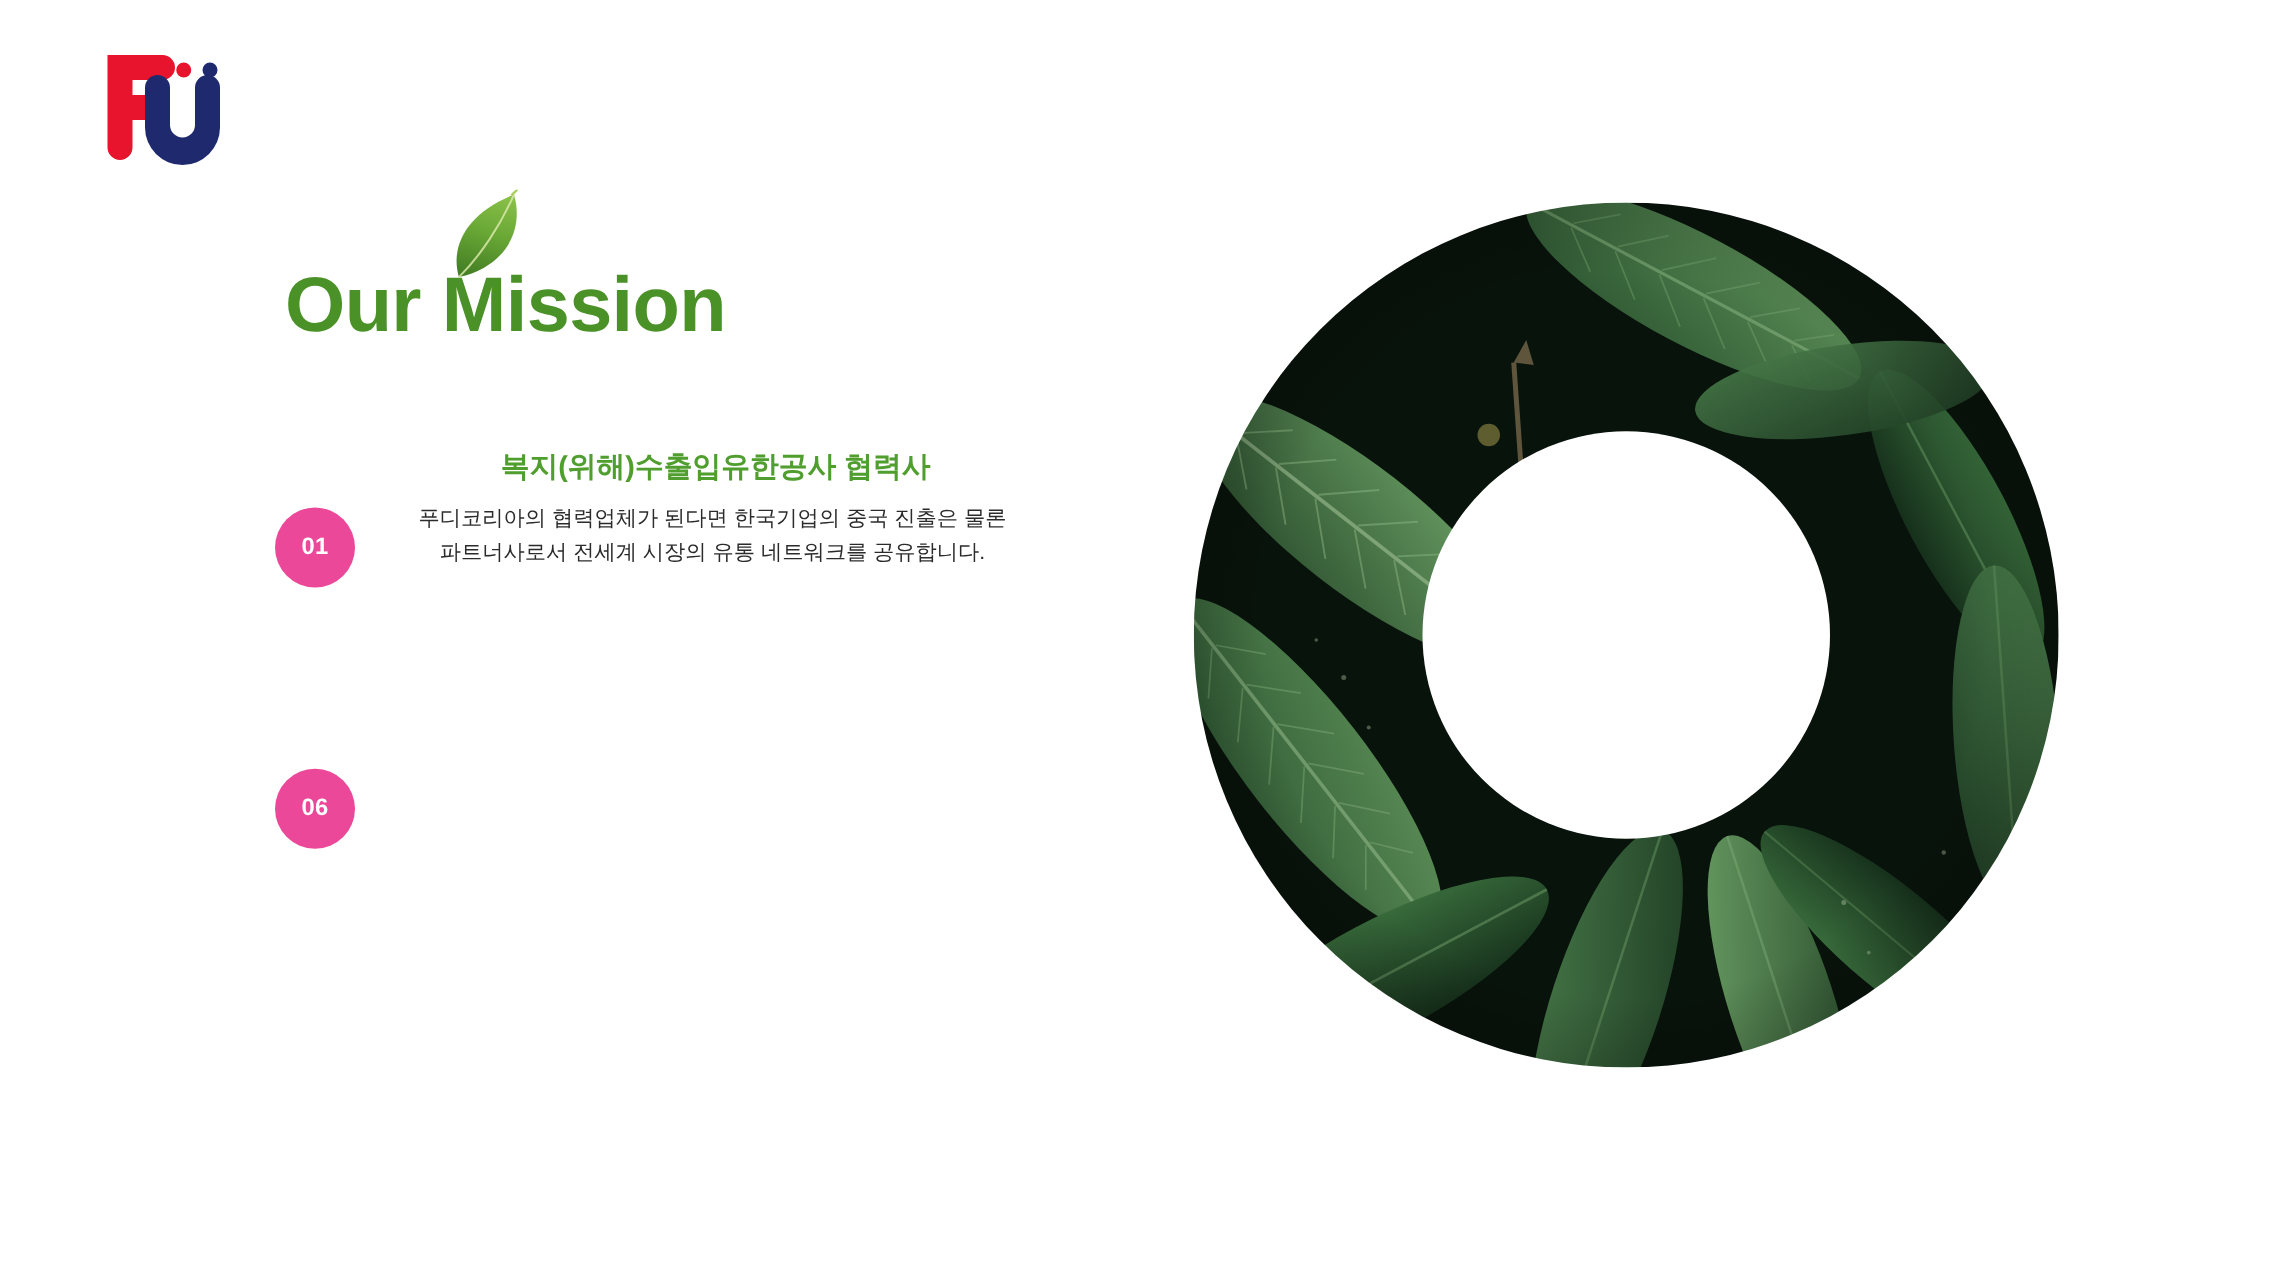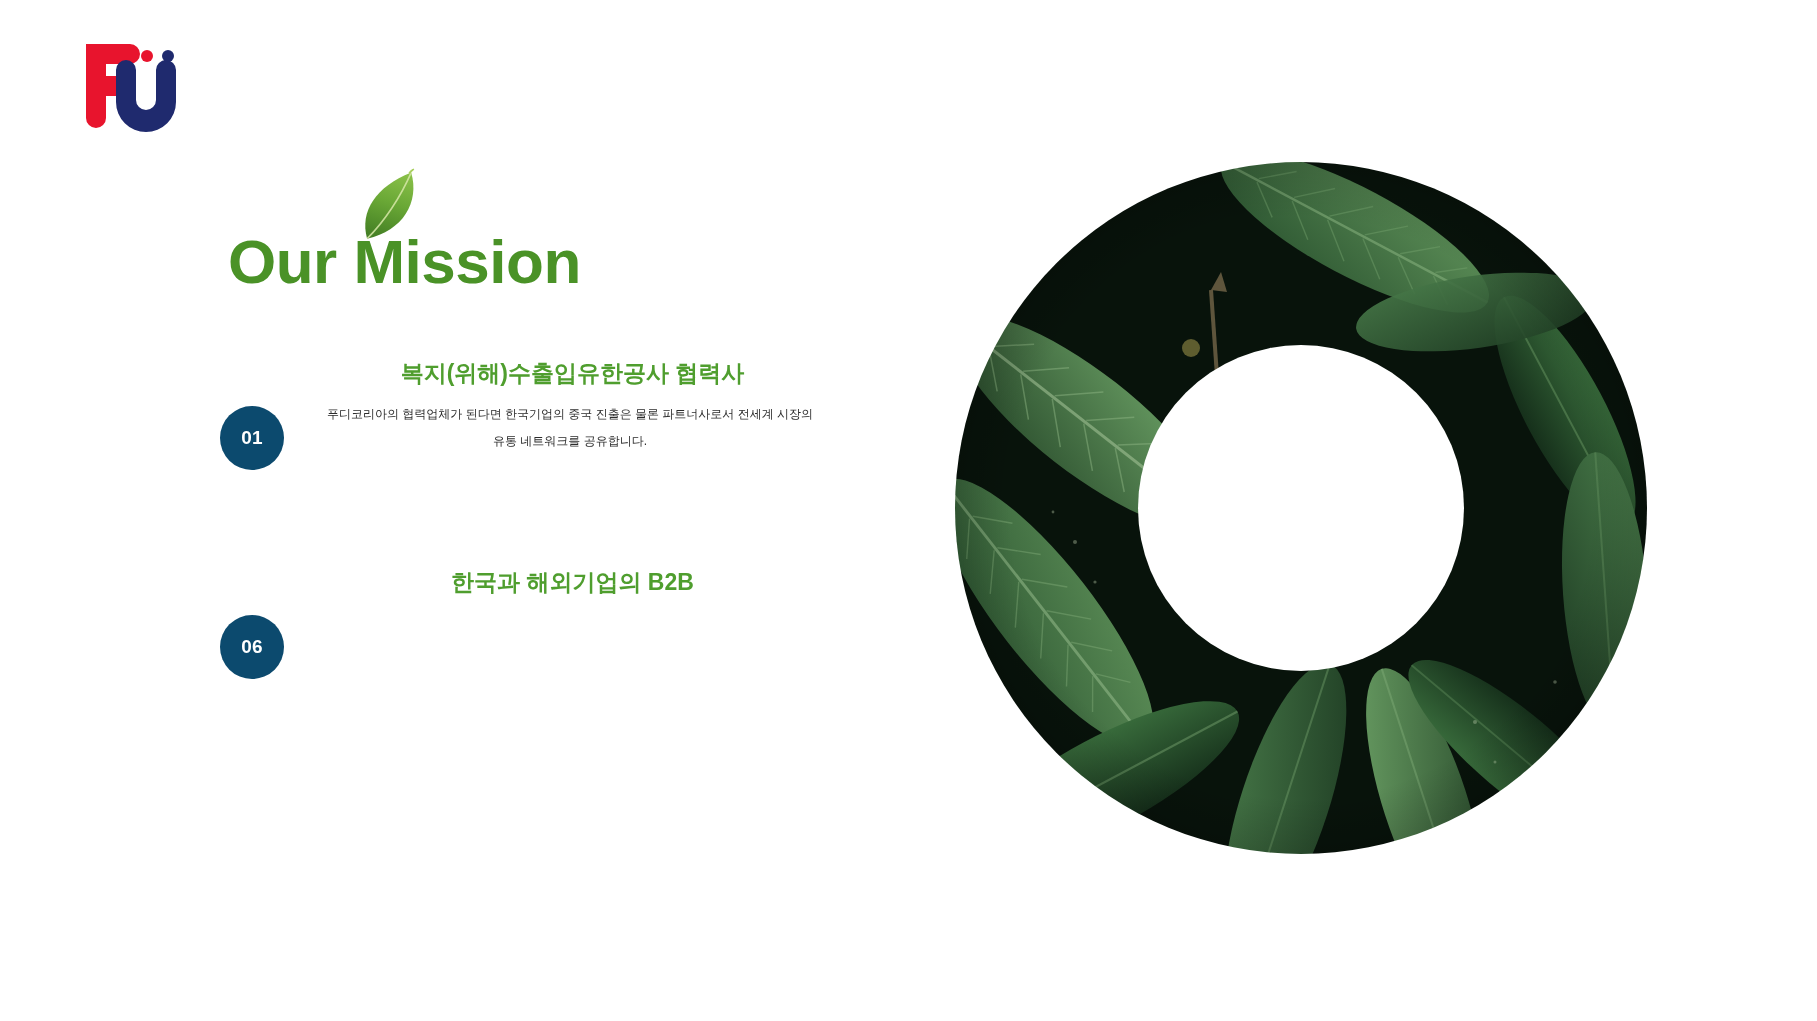--- a/index.html
+++ b/index.html
@@ -18,21 +18,21 @@
   
   .logo {
     position: absolute;
     left: 78px; top: 38px;
     width: 100px; height: 95px;
   }
 
   
   .title-wrap {
     position: absolute;
-    left: 228px; top: 227px;
+    left: 228px; top: 210px;
     height: 70px;
     text-align: right;
   }
   .title-text {
     font-size: 62px;
     font-weight: 700;
     letter-spacing: -0.5px;
     color: #4a9227;
     line-height: 70px;
     white-space: nowrap;
@@ -53,21 +53,21 @@
   }
   .item {
     position: relative;
     margin-bottom: 112px;
   }
   .badge {
     position: absolute;
     left: 0; top: 48px;
     width: 64px; height: 64px;
     border-radius: 50%;
-    background: #0c4a6e;
+    background: #ec4899;
     color: #ffffff;
     font-size: 19px;
     font-weight: 700;
     display: flex;
     align-items: center;
     justify-content: center;
     letter-spacing: 0.3px;
   }
   .item-body {
     margin-left: 105px;
@@ -75,21 +75,21 @@
   }
   .item-heading {
     font-size: 23px;
     font-weight: 700;
     color: #4f9e2e;
     line-height: 30px;
     margin-bottom: 13px;
     white-space: nowrap;
   }
   .item-text {
-    font-size: 12px;
+    font-size: 17px;
     font-weight: 400;
     color: #2b2b2b;
     line-height: 27px;
     width: 490px;
   }
 
   
   .ring {
     position: absolute;
     left: 955px; top: 162px;
@@ -136,21 +136,20 @@
       <div class="badge">01</div>
       <div class="item-body">
         <div class="item-heading">복지(위해)수출입유한공사 협력사</div>
         <div class="item-text">푸디코리아의 협력업체가 된다면 한국기업의 중국 진출은 물론 파트너사로서 전세계 시장의 유통 네트워크를 공유합니다.</div>
       </div>
     </div>
 
     <div class="item">
       <div class="badge">06</div>
       <div class="item-body">
-        <div class="item-heading">한국과 해외기업의 B2B</div>
       </div>
     </div>
 
   </div>
 
   <div class="ring">
     <svg width="692" height="692" viewBox="0 0 692 692">
       <defs>
         <mask id="donut">
           <rect width="692" height="692" fill="black"></rect>

